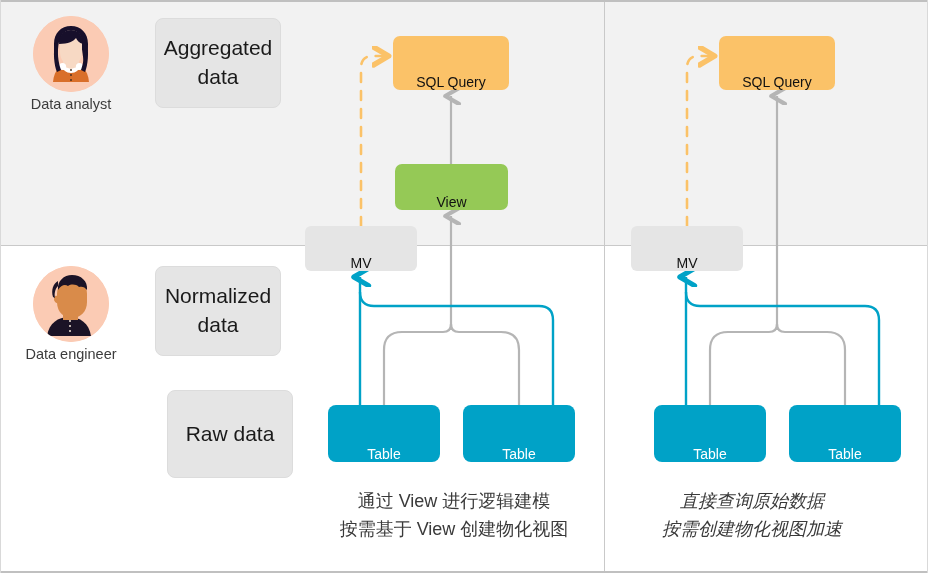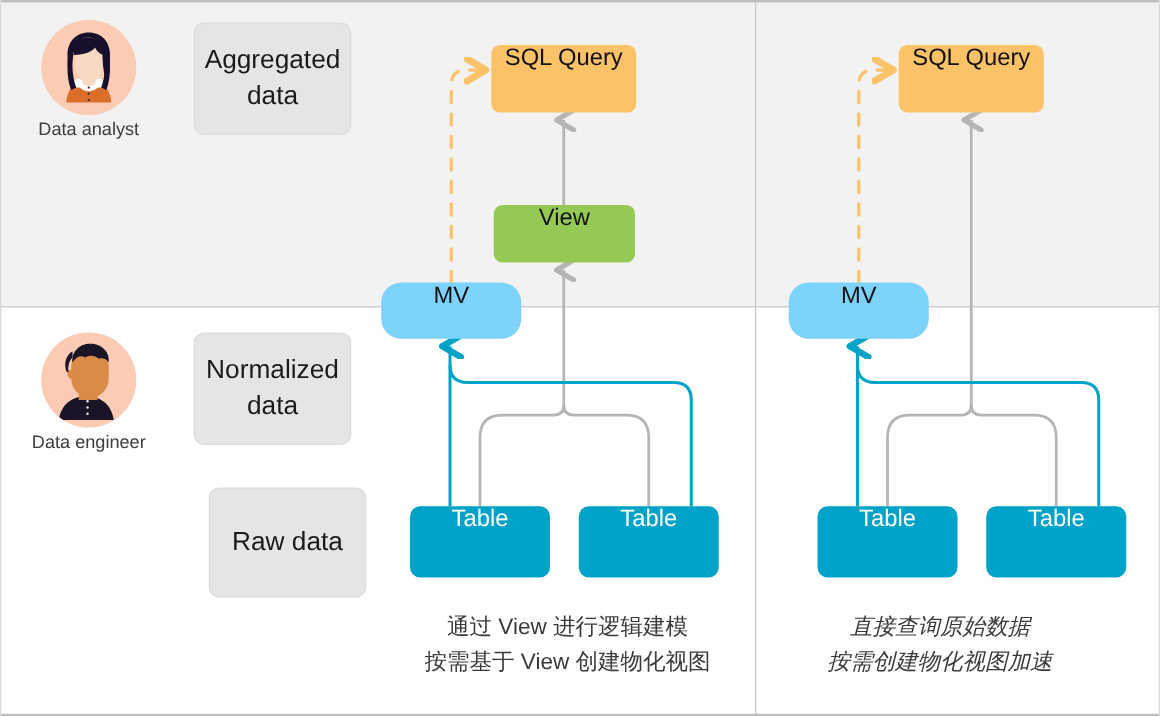--- a/index.html
+++ b/index.html
@@ -26,25 +26,25 @@
   .avatar{position:relative;width:76px;height:76px;border-radius:50%;
           background:#fbcbb4;margin:0 auto;overflow:hidden;}
   .persona-label{margin-top:4px;font-size:14.5px;color:#3c3c3c;white-space:nowrap;}
 
   
   .card{position:absolute;background:#e5e5e5;border:1px solid #dcdcdc;border-radius:8px;
         display:flex;align-items:center;justify-content:center;text-align:center;
         font-size:21px;color:#1a1a1a;line-height:1.38;padding:0 8px;box-sizing:border-box;}
 
   
-  .node{position:absolute;border-radius:7px;display:flex;align-items:flex-start;
-        justify-content:center;font-size:19px;box-sizing:border-box;}
+  .node{position:absolute;border-radius:7px;display:flex;align-items:flex-end;
+        justify-content:center;font-size:14px;box-sizing:border-box;}
   .node.sql{background:#fbc268;color:#111;}
   .node.view{background:#95c956;color:#111;}
-  .node.mv{background:#7dd3fc;color:#111;border-radius:16px;}
+  .node.mv{background:#e5e5e5;color:#111;border-radius:6px;}
   .node.table{background:#00a2c7;color:#fff;border-radius:8px;}
 
   
   .caption{position:absolute;text-align:center;font-size:18px;color:#3a3a3a;
            line-height:1.55;white-space:nowrap;}
 
   svg.wires{position:absolute;left:0;top:0;width:928px;height:573px;pointer-events:none;}
 </style>
 </head>
 <body>

